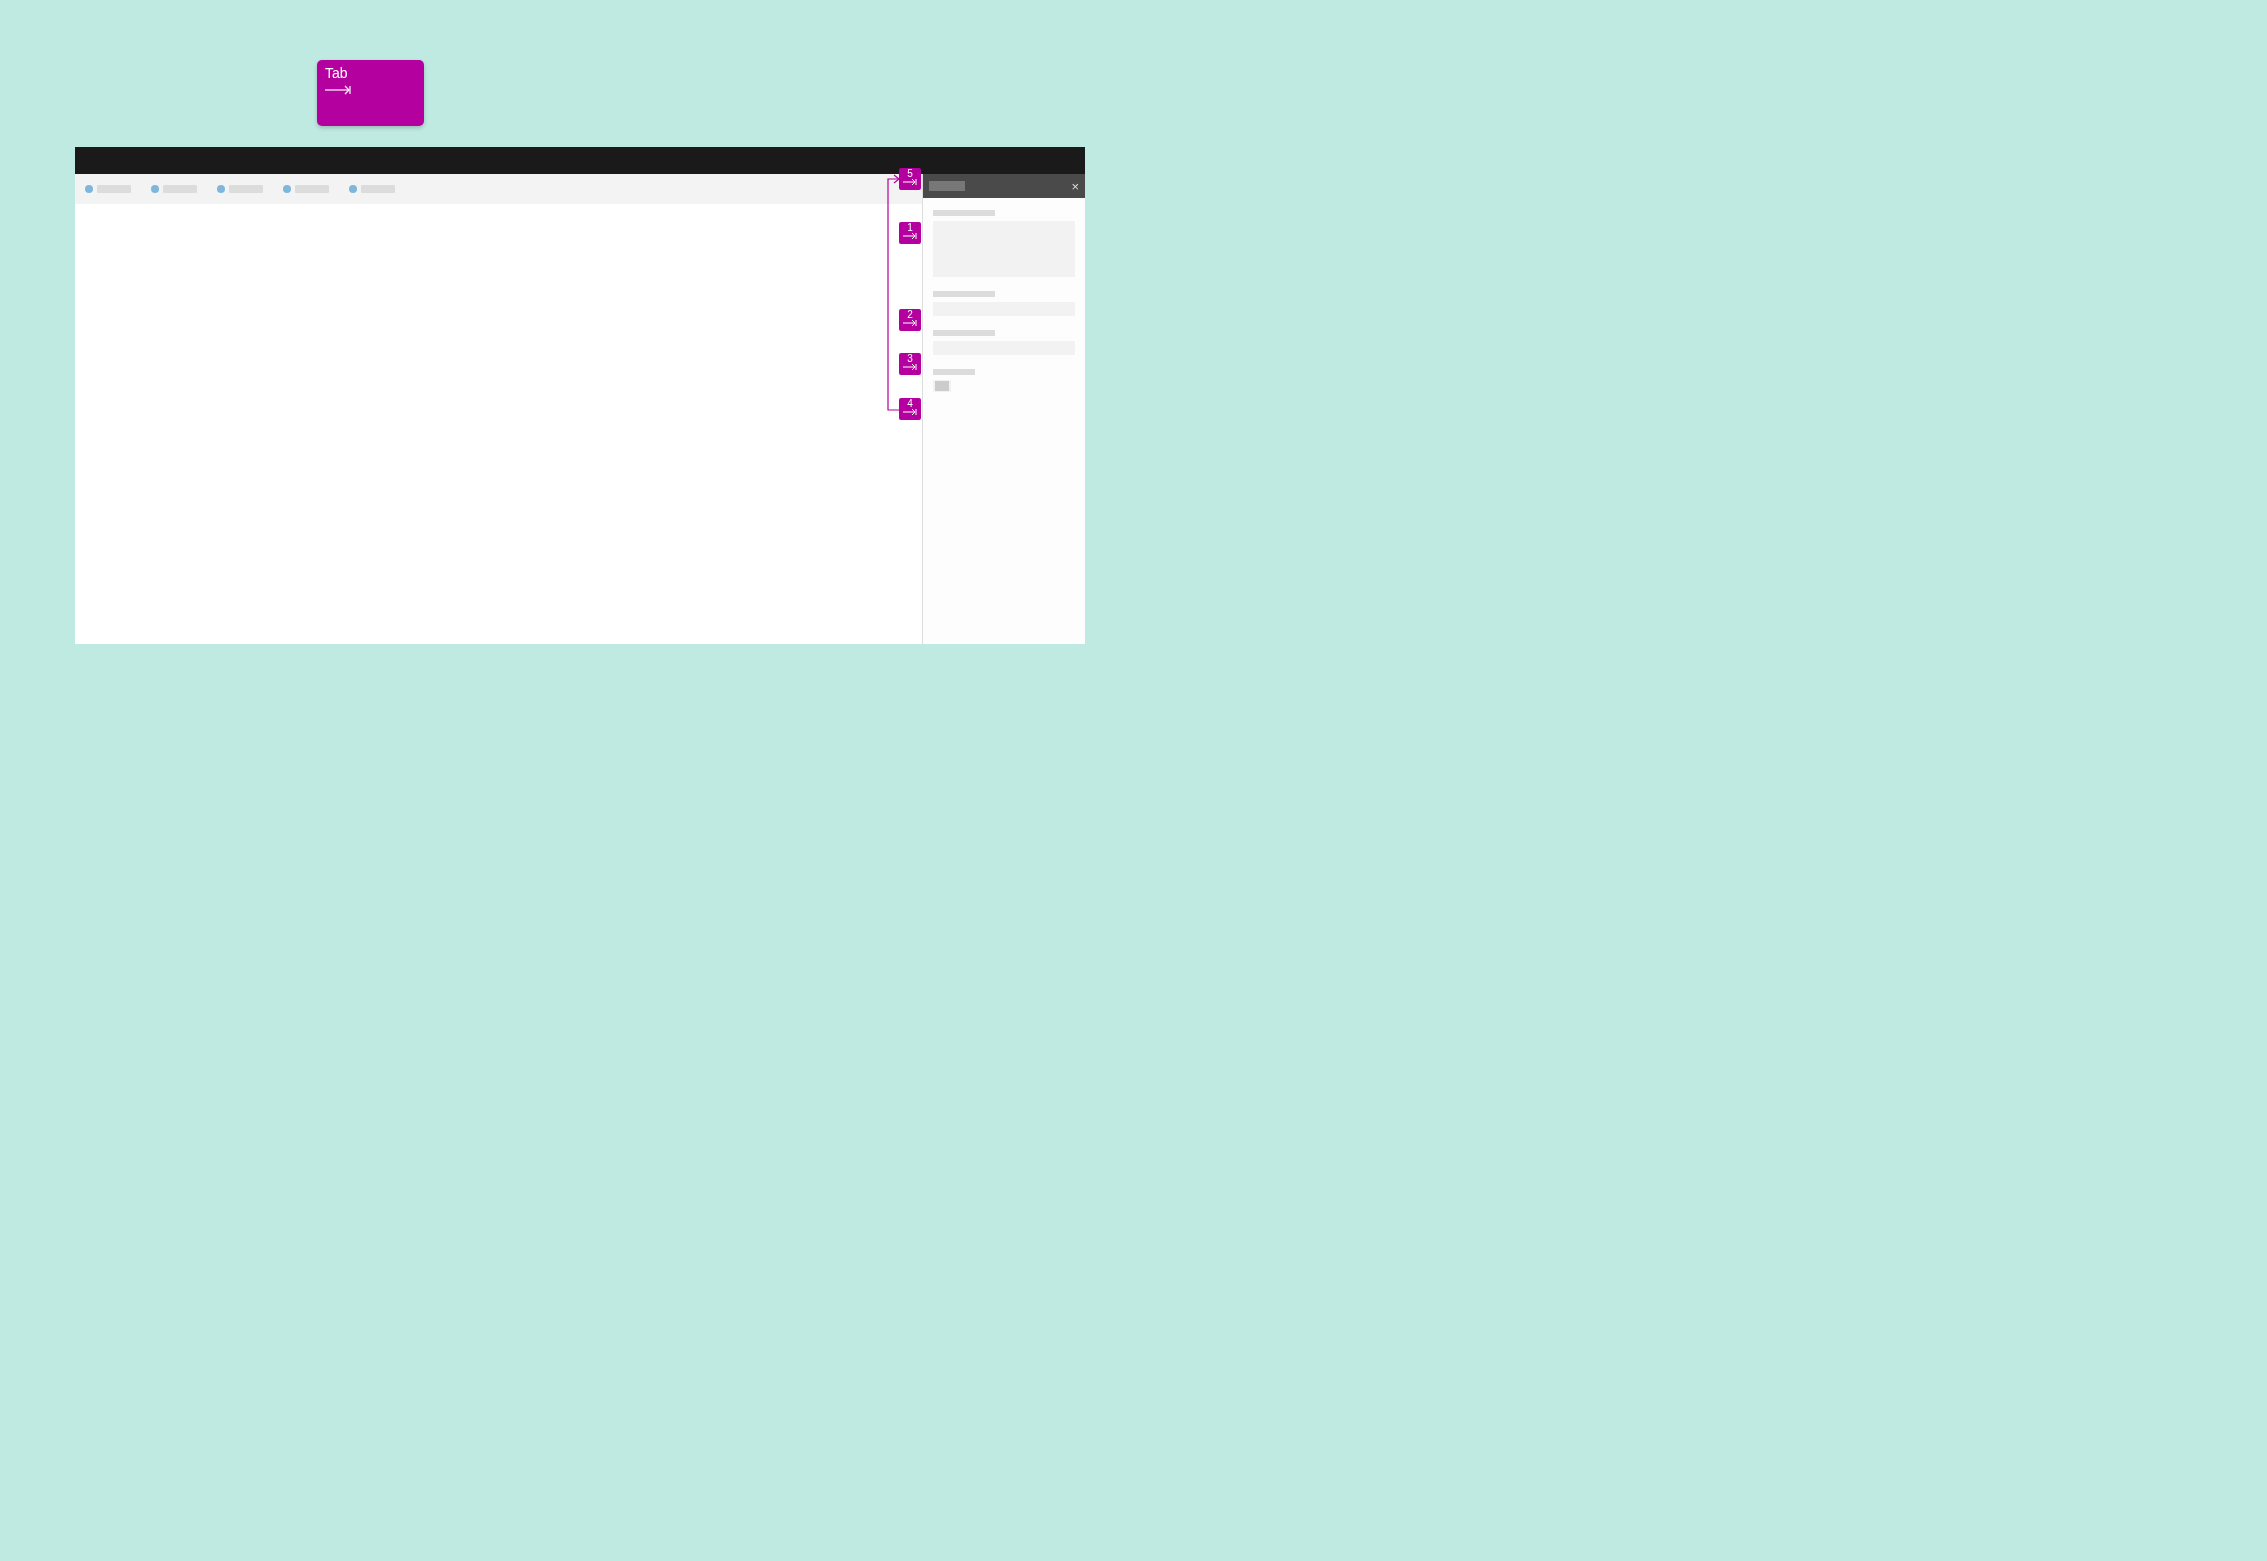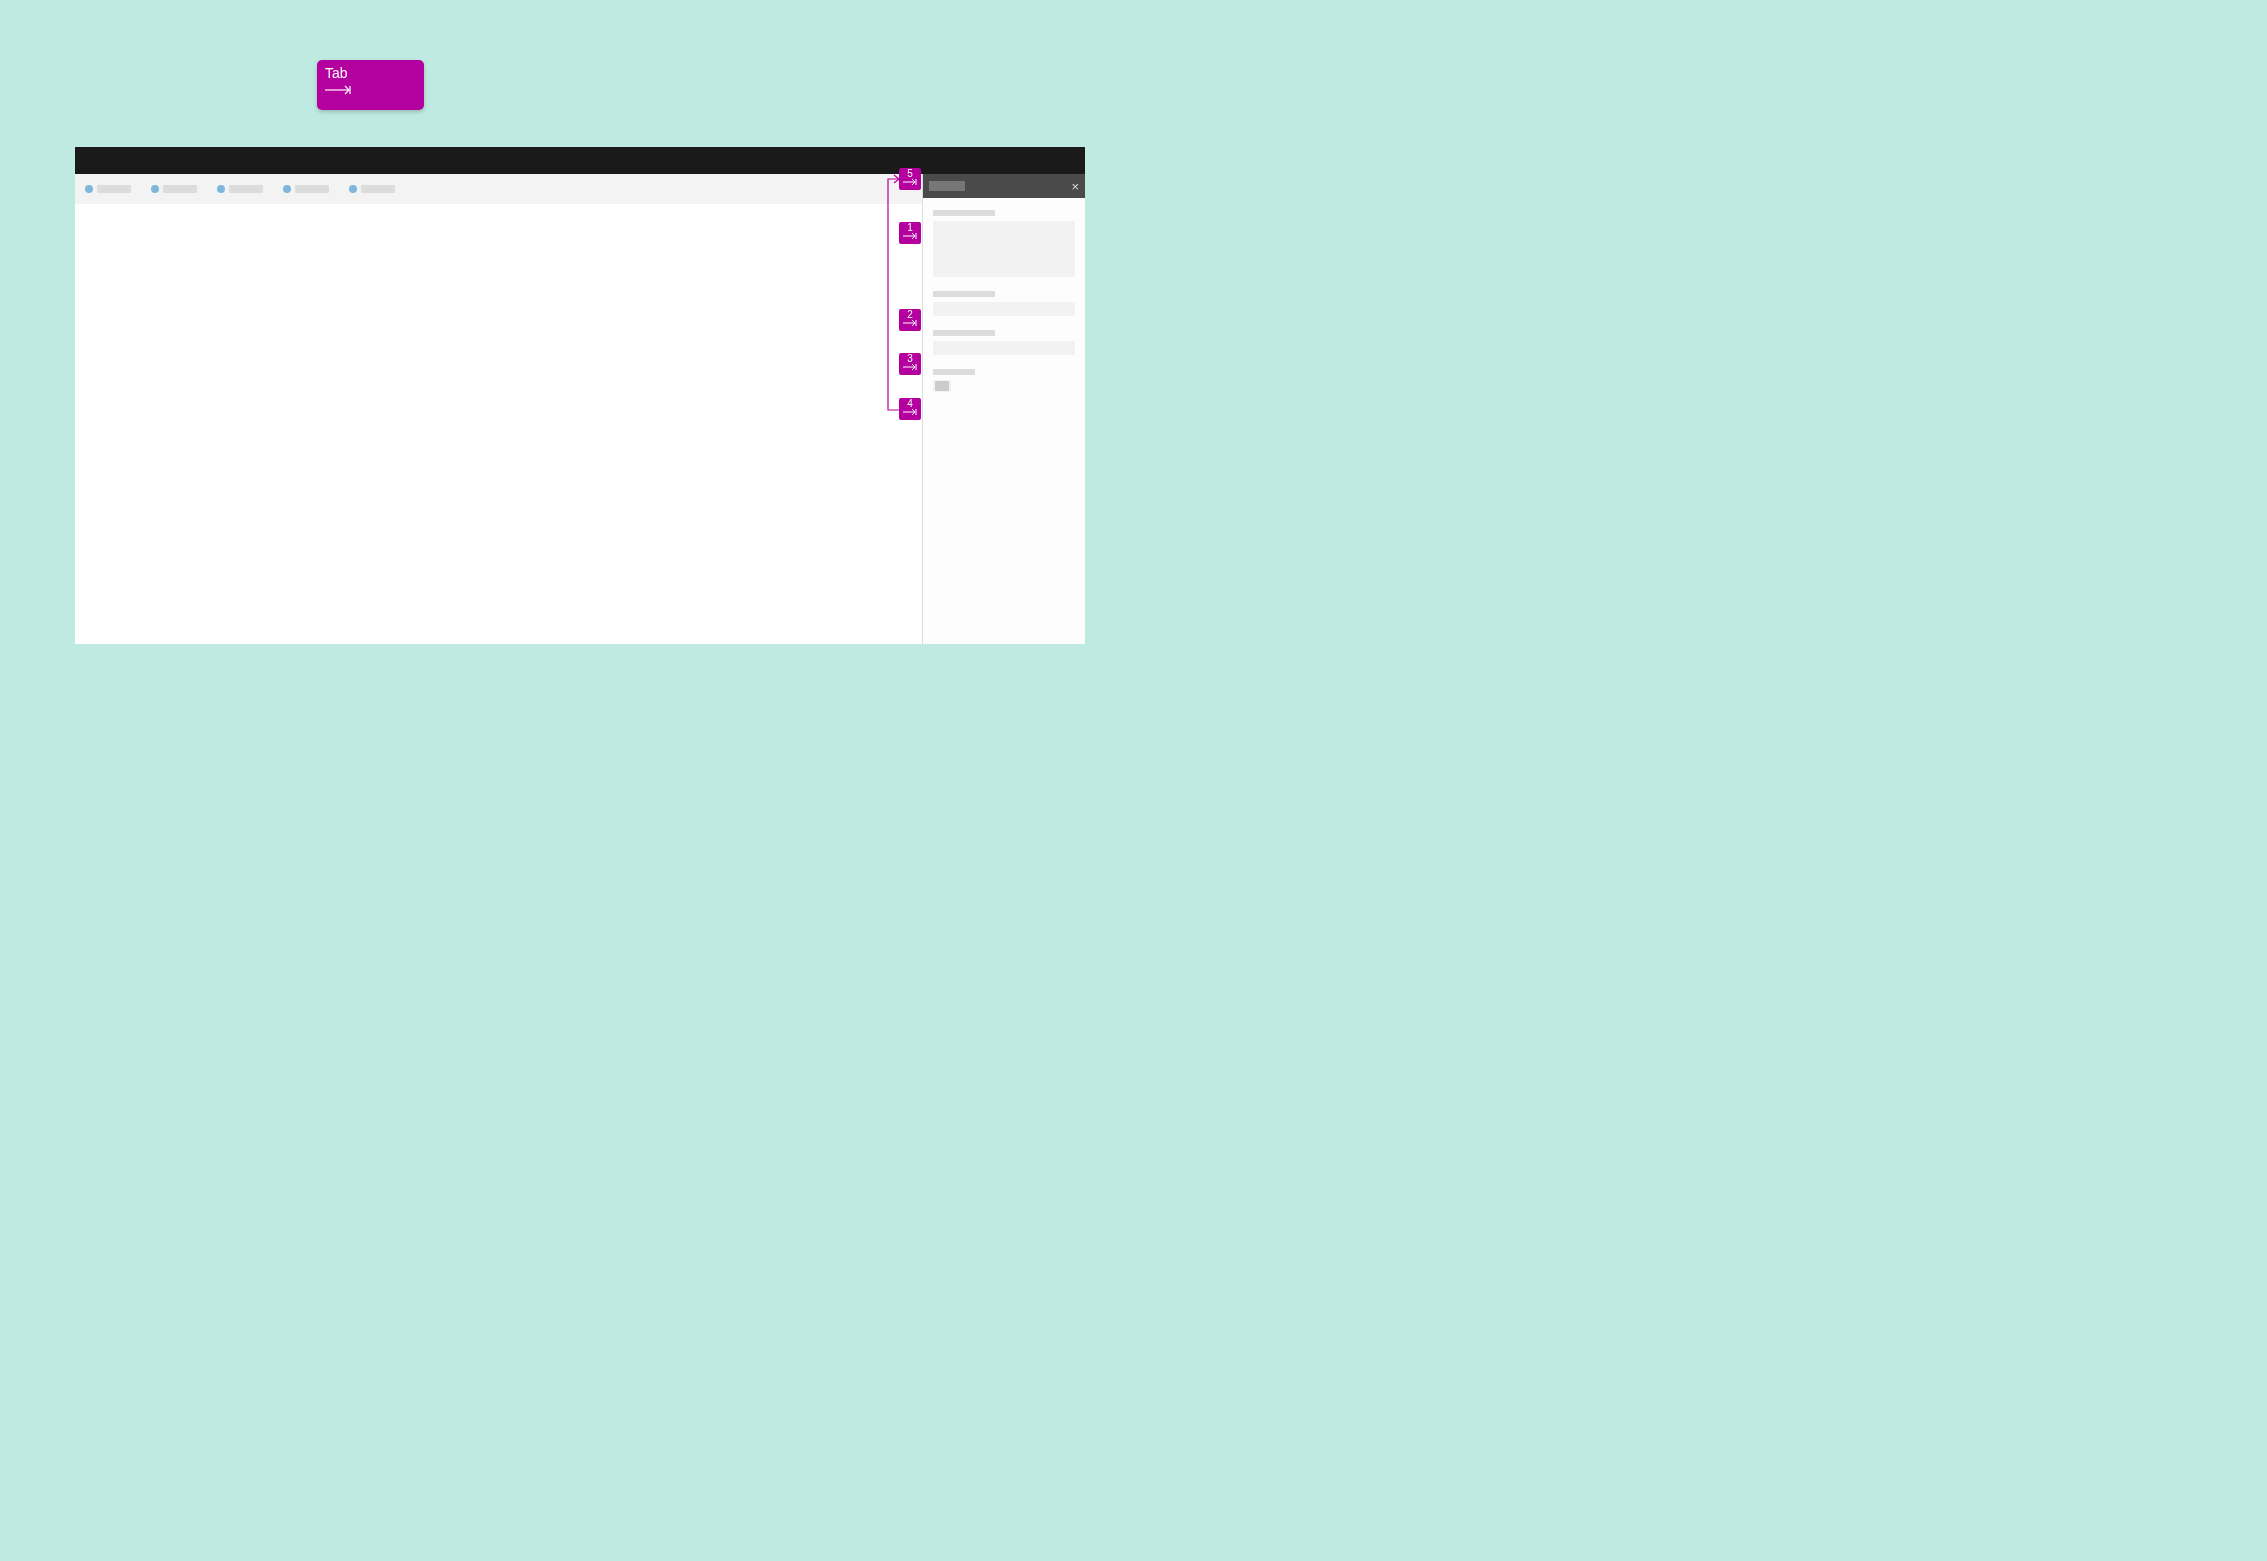--- a/index.html
+++ b/index.html
@@ -10,21 +10,21 @@
   height: 893px;
   overflow: hidden;
   position: relative;
 }
 
 .tab-key {
   position: absolute;
   top: 60px;
   left: 317px;
   width: 107px;
-  height: 50px;
+  height: 66px;
   background: #b4009e;
   border-radius: 5px;
   color: white;
   padding: 6px 8px;
   box-shadow: 0 2px 4px rgba(0,0,0,0.2);
 }
 .tab-key-label { font-size: 14px; line-height: 1.1; }
 .tab-key-arrow { margin-top: 0; }
 
 .window {

